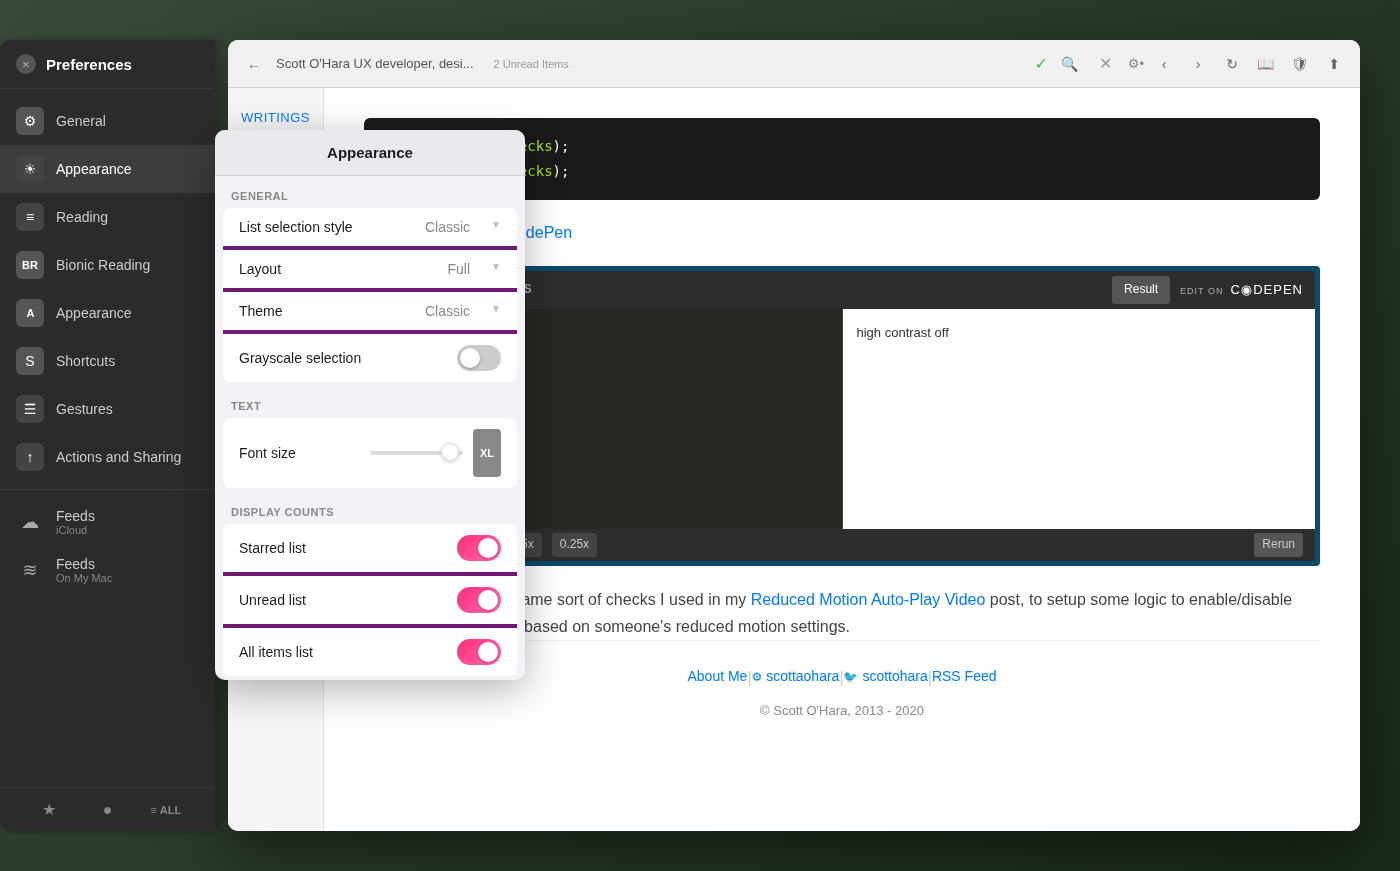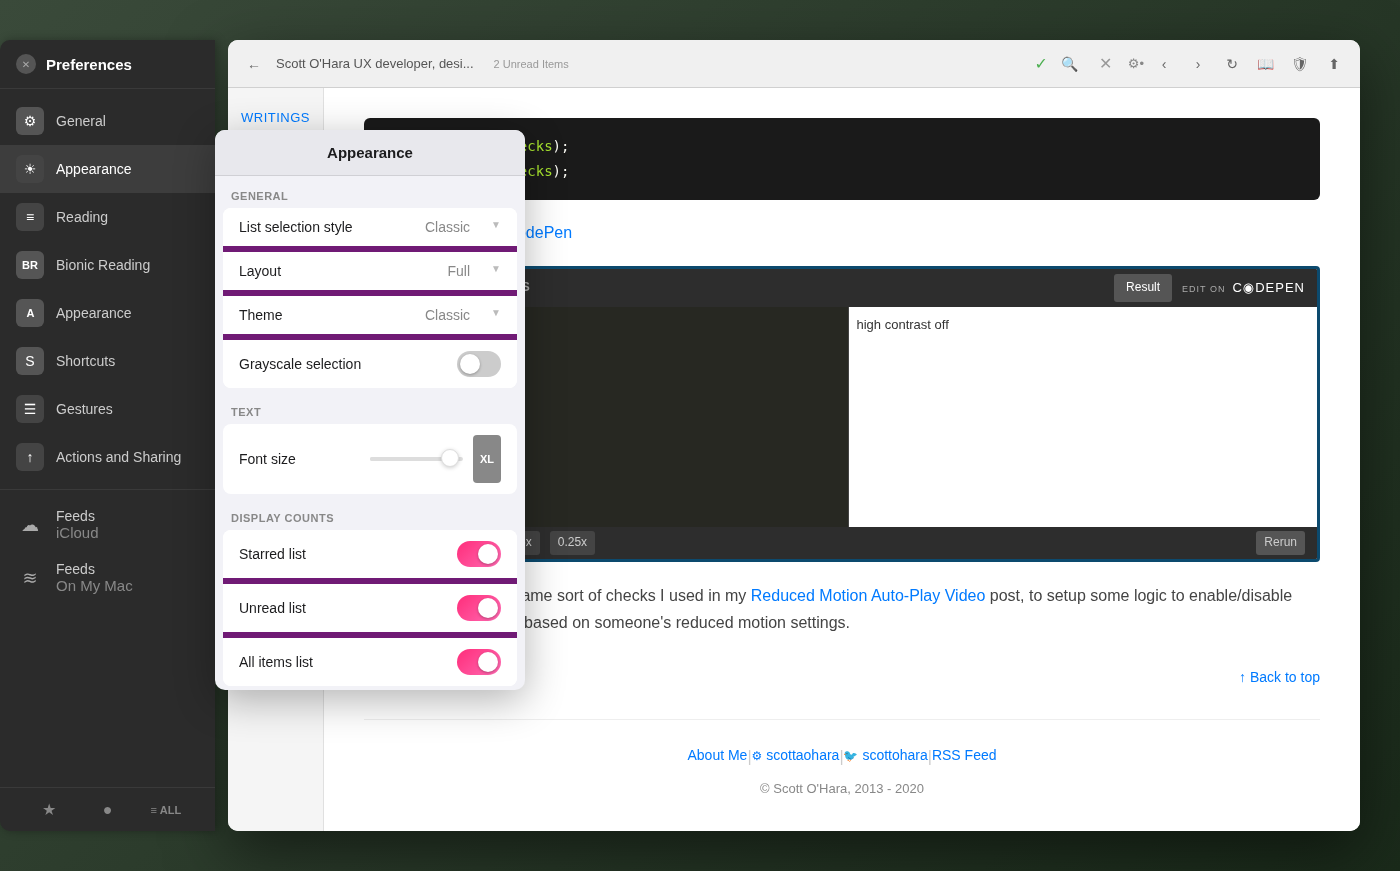--- a/index.html
+++ b/index.html
@@ -113,21 +113,21 @@
     }
 
     .article-text {
       margin-bottom: 20px;
       color: #444;
     }
     .article-link { color: #007aff; text-decoration: none; }
 
     
     .codepen-embed {
-      border: 3px solid #0c4a6e;
+      border: 5px solid #0c4a6e;
       border-radius: 4px;
       overflow: hidden;
       margin-bottom: 20px;
     }
     .codepen-tabs {
       background: #2d2d2d;
       display: flex;
       align-items: center;
       padding: 0 12px;
       height: 38px;
@@ -164,21 +164,21 @@
       background: #272822;
       padding: 14px;
       font-family: monospace;
       font-size: 13px;
       color: #f8f8f2;
       border-right: 1px solid #444;
     }
     .codepen-preview {
       flex: 1;
       background: #fff;
-      padding: 8px;
+      padding: 14px;
       font-size: 13px;
       color: #333;
     }
     .codepen-footer {
       background: #2d2d2d;
       display: flex;
       align-items: center;
       padding: 0 12px;
       height: 32px;
       gap: 10px;
@@ -305,21 +305,21 @@
       color: #ccc;
     }
     .feed-icon {
       width: 28px; height: 28px;
       display: flex; align-items: center; justify-content: center;
       font-size: 18px;
       color: #aaa;
     }
     .feed-info { display: flex; flex-direction: column; }
     .feed-name { font-size: 14px; color: #ccc; font-weight: 500; }
-    .feed-sub { font-size: 15px; color: #888; }
+    .feed-sub { font-size: 11px; color: #888; }
 
     .sidebar-bottom-bar {
       border-top: 1px solid #3a3a3a;
       height: 44px;
       display: flex;
       align-items: center;
       justify-content: space-around;
       padding: 0 20px;
     }
     .bottom-bar-btn {
@@ -366,21 +366,21 @@
       color: #888;
       letter-spacing: 0.5px;
       text-transform: uppercase;
     }
 
     .panel-row {
       display: flex;
       align-items: center;
       padding: 11px 16px;
       background: #fff;
-      border-bottom: 6px solid #701a75;
+      border-bottom: 4px solid #701a75;
     }
     .panel-row:last-of-type { border-bottom: none; }
     .panel-row-label {
       flex: 1;
       font-size: 14px;
       color: #1c1c1e;
     }
     .panel-row-value {
       font-size: 14px;
       color: #888;
@@ -547,21 +547,20 @@
           <div class="codepen-footer-rerun">Rerun</div>
         </div>
       </div>
 
       <p class="article-long-text">
         <span>This is really just the same sort of checks I used in my </span>
         <a class="article-link">Reduced Motion Auto-Play Video</a>
         <span> post, to setup some logic to enable/disable autoplaying of a video based on someone's reduced motion settings.</span>
       </p>
 
-      <div class="back-to-top">↑ Back to top</div>
 
       <div class="article-footer">
         <div class="footer-links">
           <a class="footer-link">About Me</a>
           <span class="footer-divider">|</span>
           <a class="footer-link">
             <span style="font-size:12px;">⚙</span>
             <span>scottaohara</span>
           </a>
           <span class="footer-divider">|</span>

